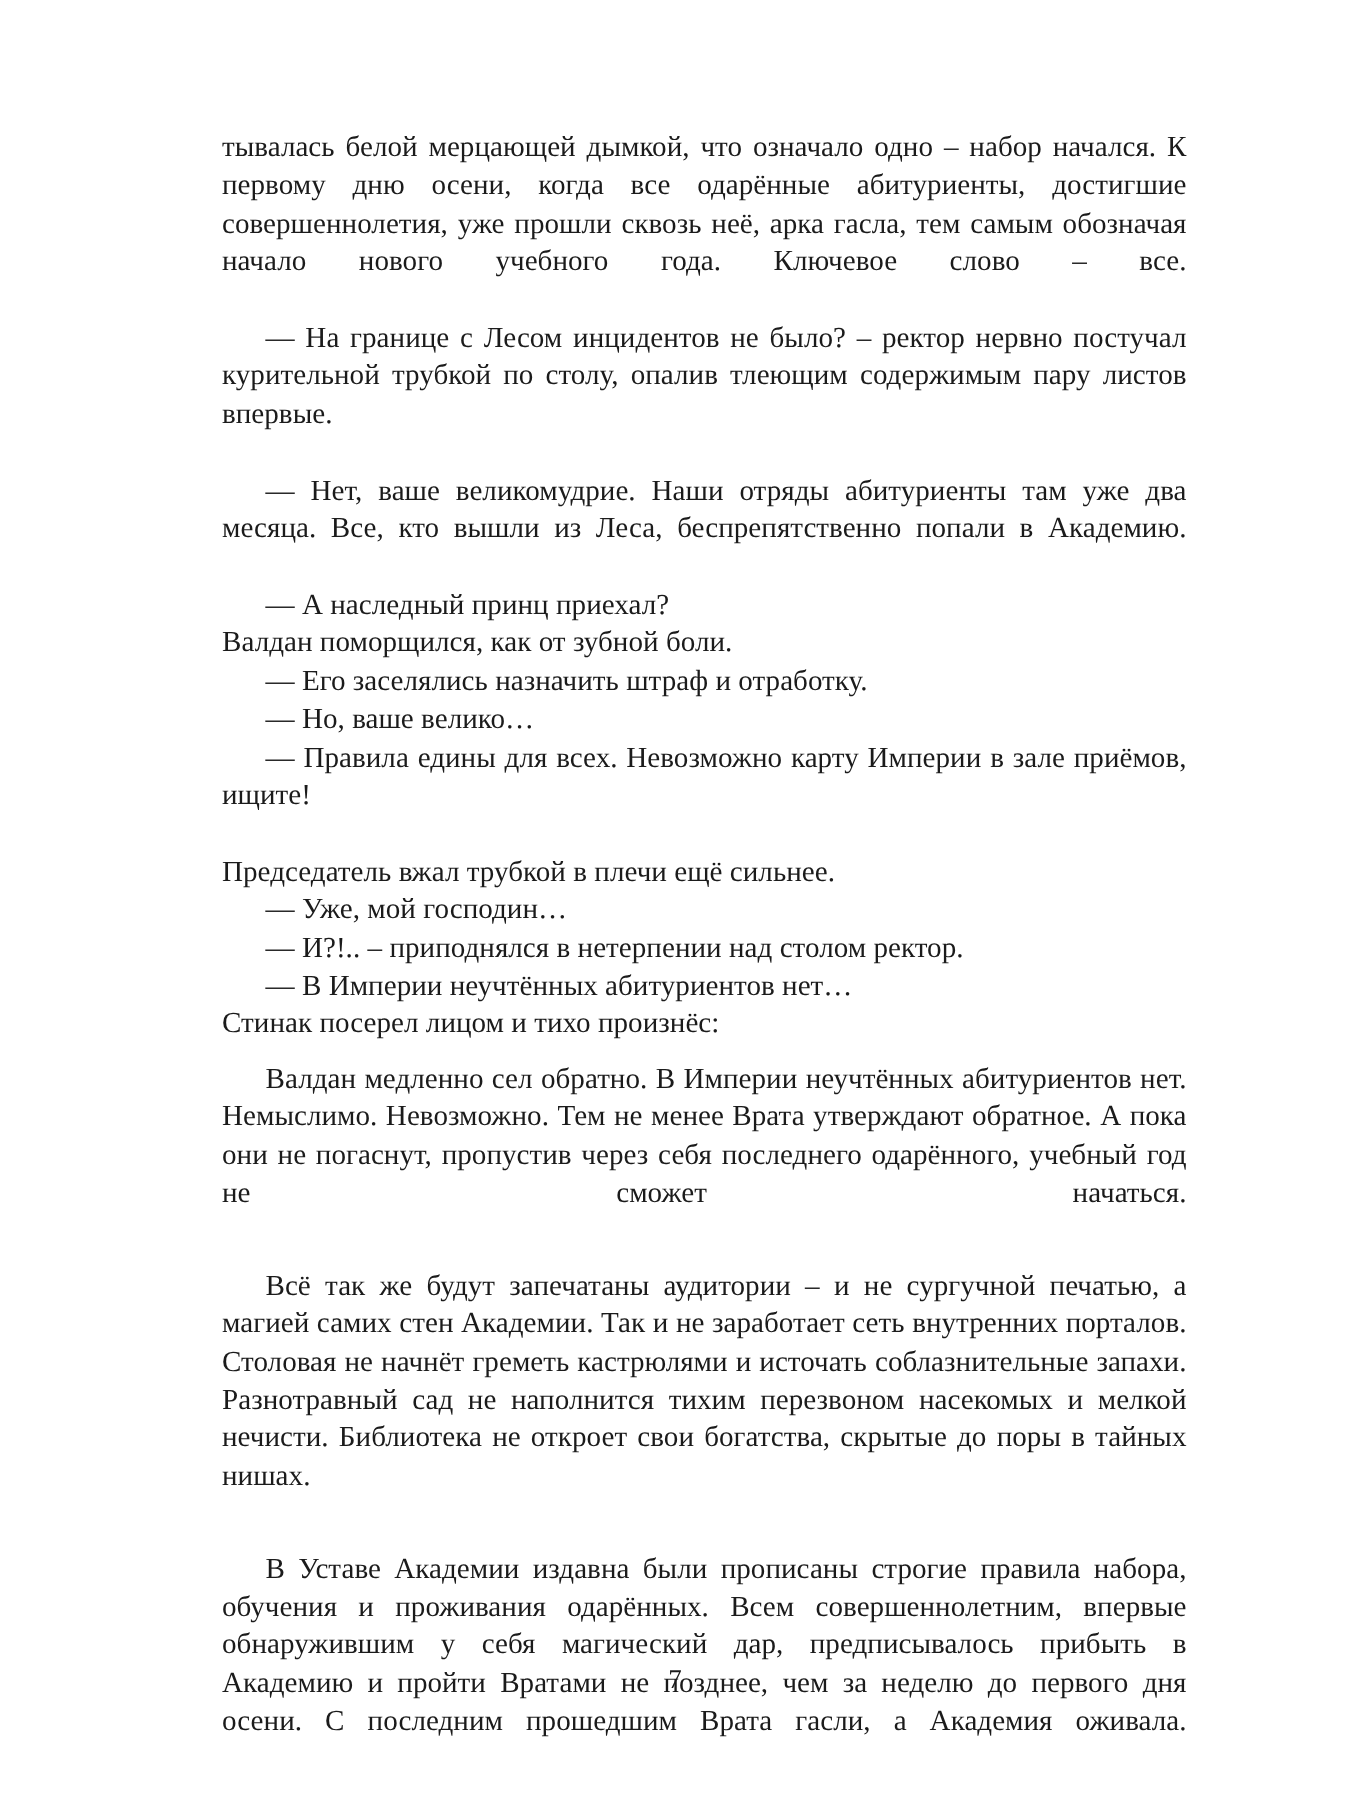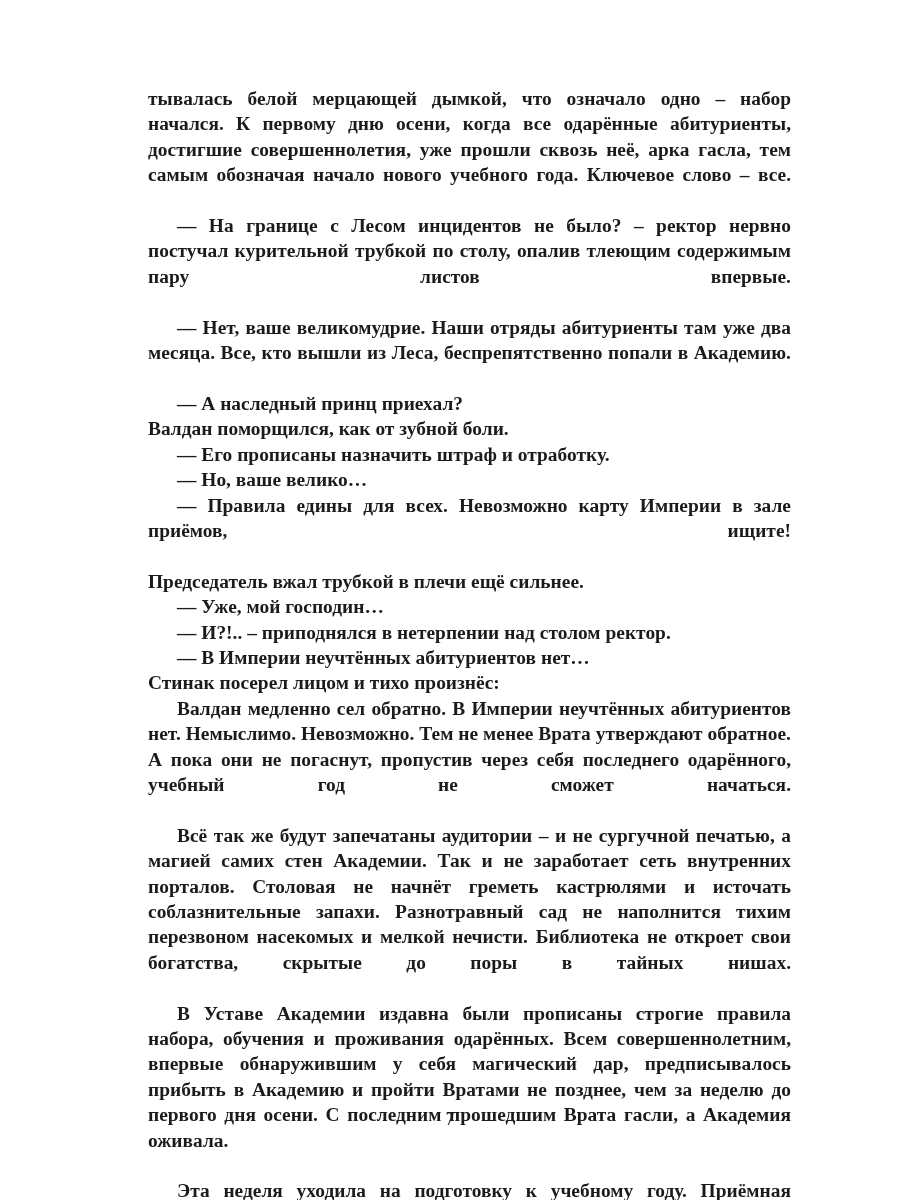--- a/index.html
+++ b/index.html
@@ -34,32 +34,32 @@
   .para {
     margin: 0;
     text-align: justify;
     text-justify: inter-word;
     font-size: 19.4px;
     line-height: 25.4px;
     letter-spacing: 0.02px;
     word-spacing: 0px;
     color: #1b1b1b;
     hyphens: manual;
-    font-weight: bold;
     -webkit-hyphens: manual;
   }
 
   
   .para.cont {
     text-indent: 0;
   }
 
   
   .para.indent {
     text-indent: 29px;
+    margin-top: 11px;
   }
 
   
   .para.dialogue {
     text-indent: 29px;
   }
 
   
   .para::after {
     content: "";
@@ -93,21 +93,21 @@
 
     <p class="para dialogue">— На границе с Лесом инцидентов не было? – ректор нервно постучал курительной трубкой по столу, опалив тлеющим содержимым пару листов впервые.</p>
 
     <p class="para dialogue">— Нет, ваше великомудрие. Наши отряды абитуриенты там уже два месяца. Все, кто вышли из Леса, беспрепятственно попали в Академию.</p>
 
     <p class="para dialogue nostretch">— А наследный принц приехал?</p>
 
 
     <p class="para cont nostretch">Валдан поморщился, как от зубной боли.</p>
 
-    <p class="para dialogue nostretch">— Его прописаны назначить штраф и отработку.</p>
+    <p class="para dialogue nostretch">— Его заселялись назначить штраф и отработку.</p>
 
     <p class="para dialogue nostretch">— Но, ваше велико…</p>
 
     <p class="para dialogue">— Правила едины для всех. Невозможно карту Империи в зале приёмов, ищите!</p>
 
     <p class="para cont nostretch">Председатель вжал трубкой в плечи ещё сильнее.</p>
 
     <p class="para dialogue nostretch">— Уже, мой господин…</p>
 
     <p class="para dialogue nostretch">— И?!.. – приподнялся в нетерпении над столом ректор.</p>

